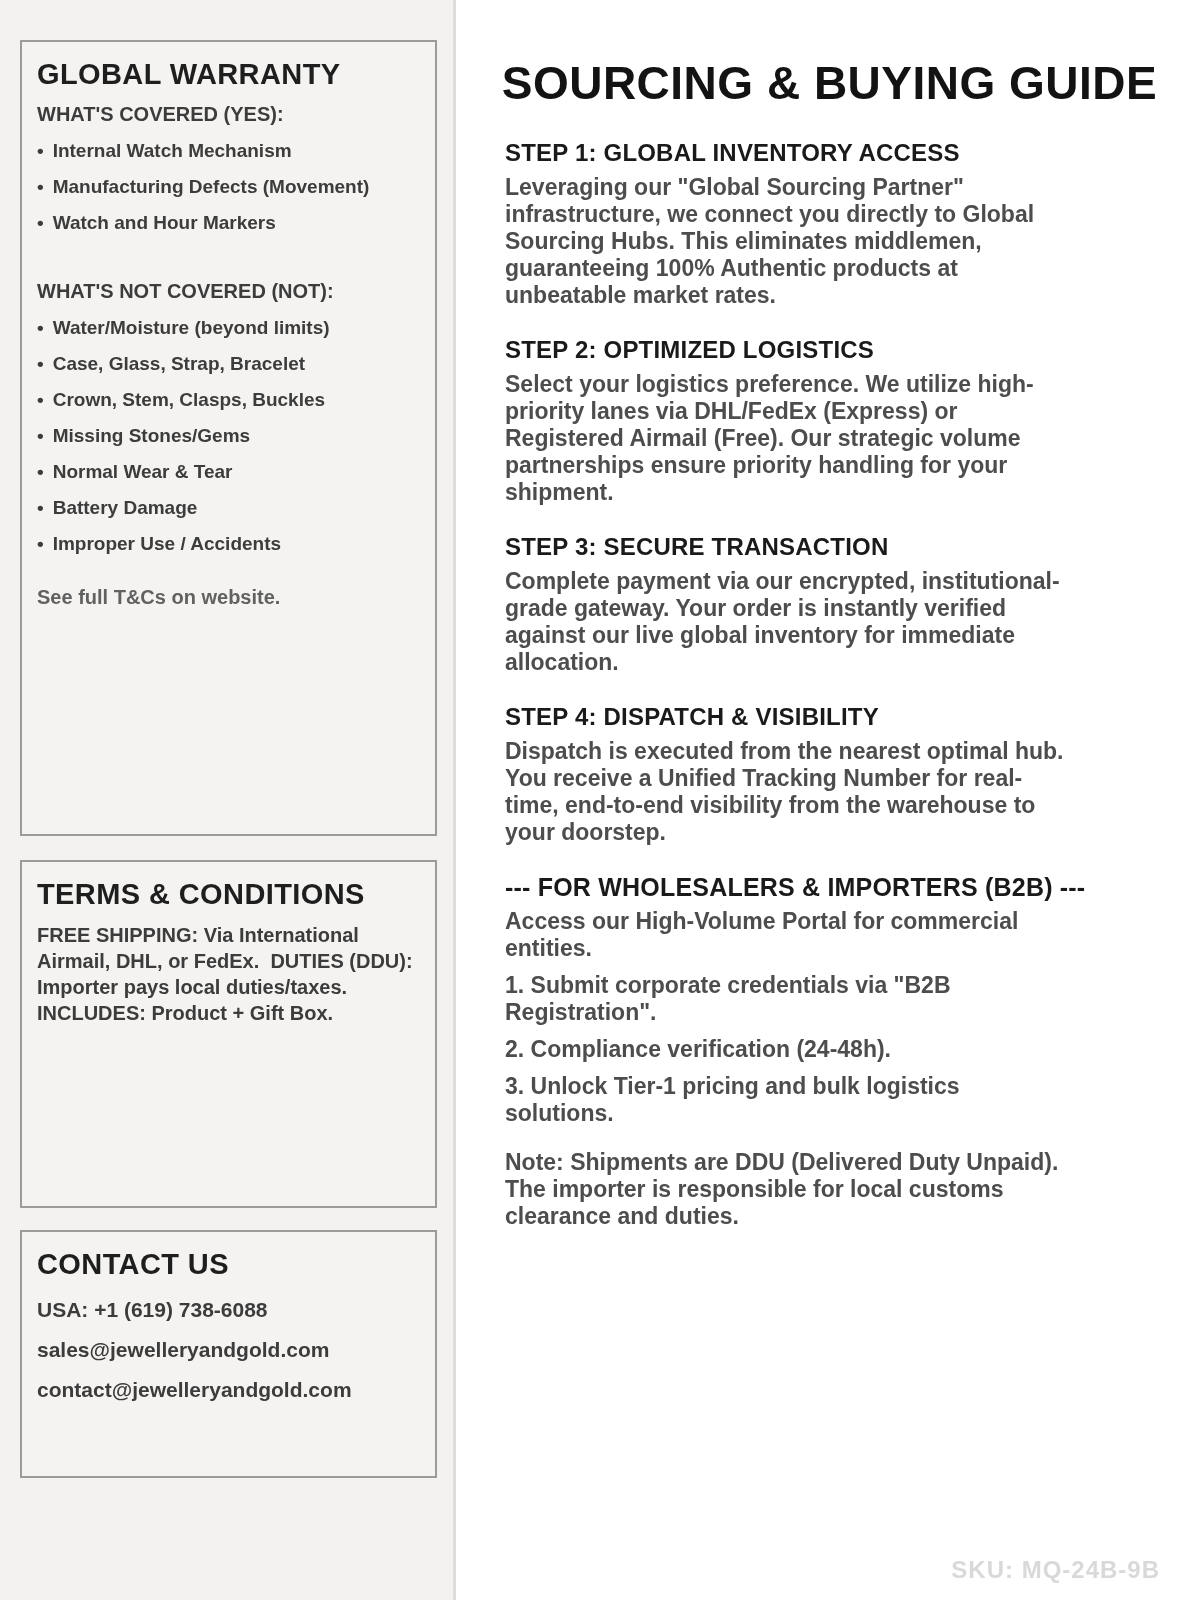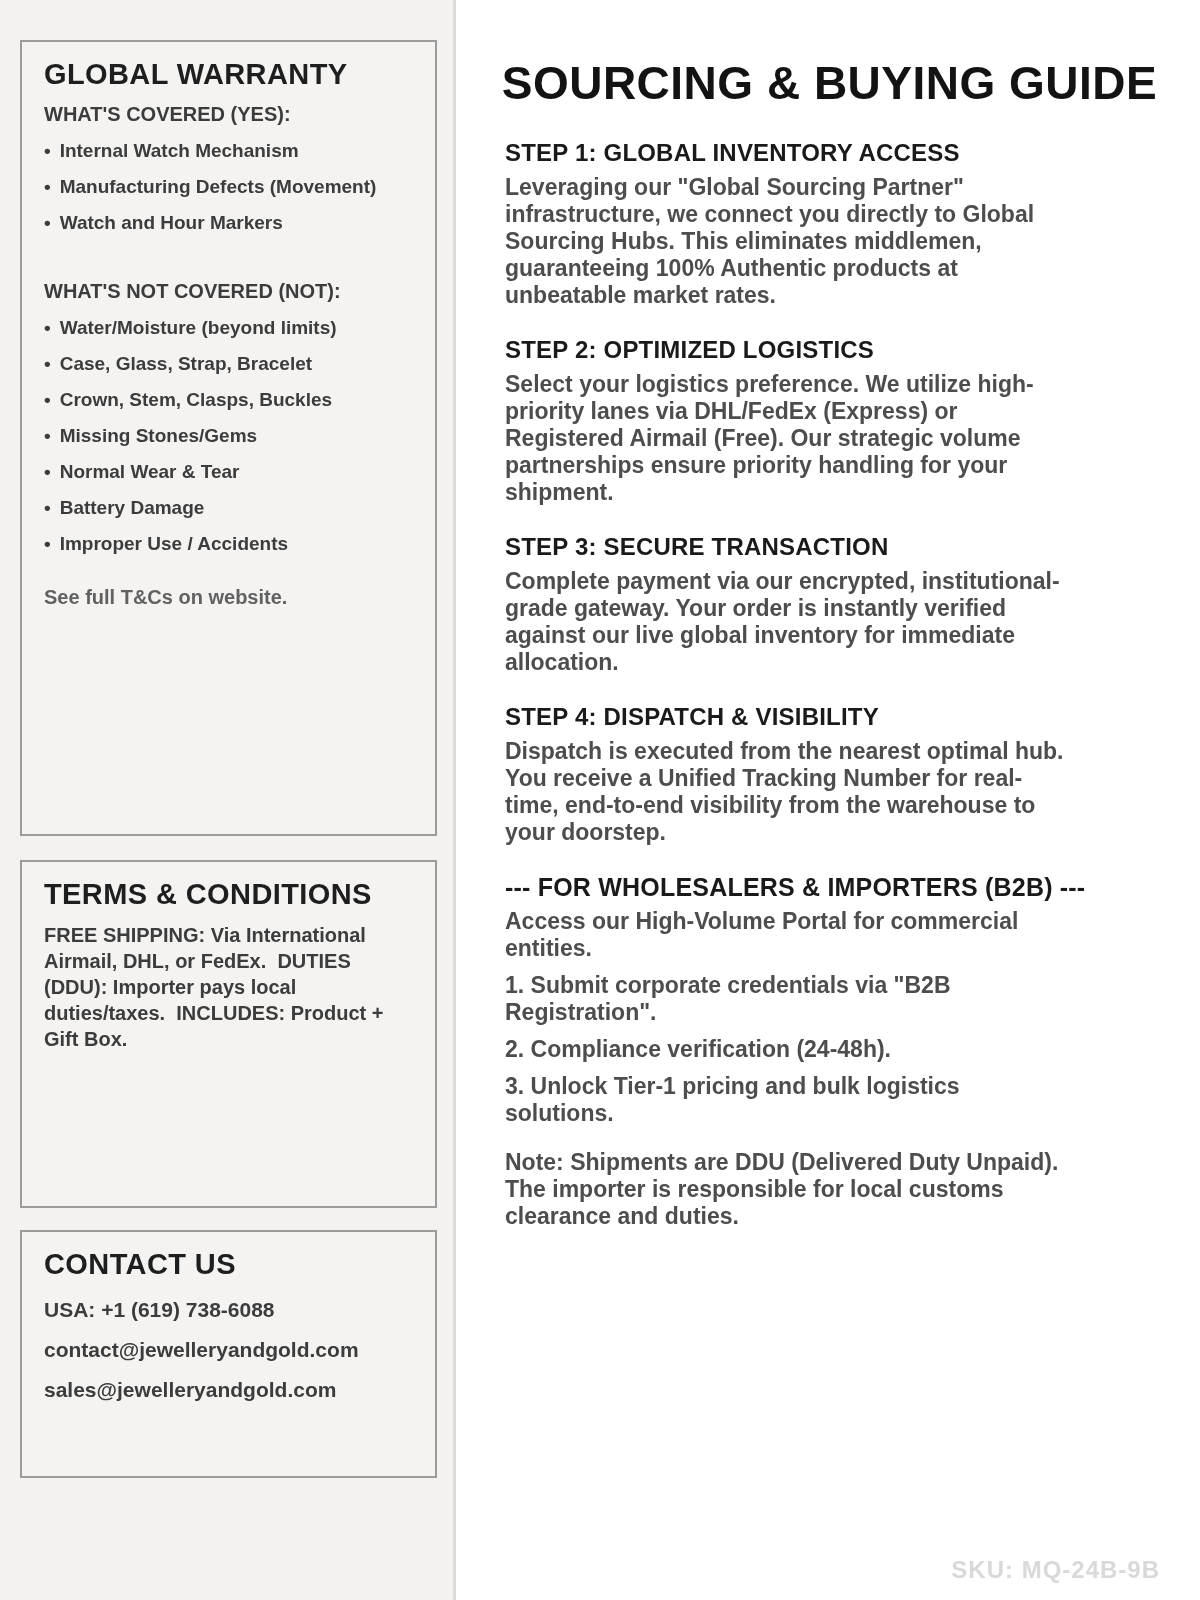--- a/index.html
+++ b/index.html
@@ -9,21 +9,21 @@
     font-family:"Liberation Sans", sans-serif;
     -webkit-font-smoothing:antialiased;
   }
   
   .sidebar{
     position:absolute;left:0;top:0;width:456px;height:1600px;
     background:#f3f2f0;border-right:3px solid #dddcda;box-sizing:border-box;
   }
   .panel{
     position:absolute;left:20px;width:417px;box-sizing:border-box;
-    background:#f4f3f1;border:2px solid #9b9b9b;padding:14px 22px;
+    background:#f4f3f1;border:2px solid #9b9b9b;padding:14px 15px;
   }
   .panel-warranty{top:40px;height:796px;}
   .panel-terms{top:860px;height:348px;}
   .panel-contact{top:1230px;height:248px;}
   .panel h2{
     margin:0;font-size:29px;line-height:36px;font-weight:700;
     letter-spacing:0.4px;color:#1e1e1e;
   }
   .subhead{
     margin:10px 0 0;font-size:20px;line-height:24px;font-weight:700;color:#3c3c3c;
@@ -95,22 +95,22 @@
   </section>
 
   <section class="panel panel-terms">
     <h2>TERMS &amp; CONDITIONS</h2>
     <p class="terms-body">FREE SHIPPING: Via International Airmail, DHL, or FedEx.  DUTIES (DDU): Importer pays local duties/taxes.  INCLUDES: Product + Gift Box.</p>
   </section>
 
   <section class="panel panel-contact">
     <h2>CONTACT US</h2>
     <p class="contact-line">USA: +1 (619) 738-6088</p>
+    <p class="contact-line">sales@jewelleryandgold.com</p>
     <p class="contact-line">contact@jewelleryandgold.com</p>
-    <p class="contact-line">sales@jewelleryandgold.com</p>
   </section>
 
 </div>
 
 <div class="main">
   <h1 class="main-title">SOURCING &amp; BUYING GUIDE</h1>
 
   <div class="content">
 
     <section class="step">

